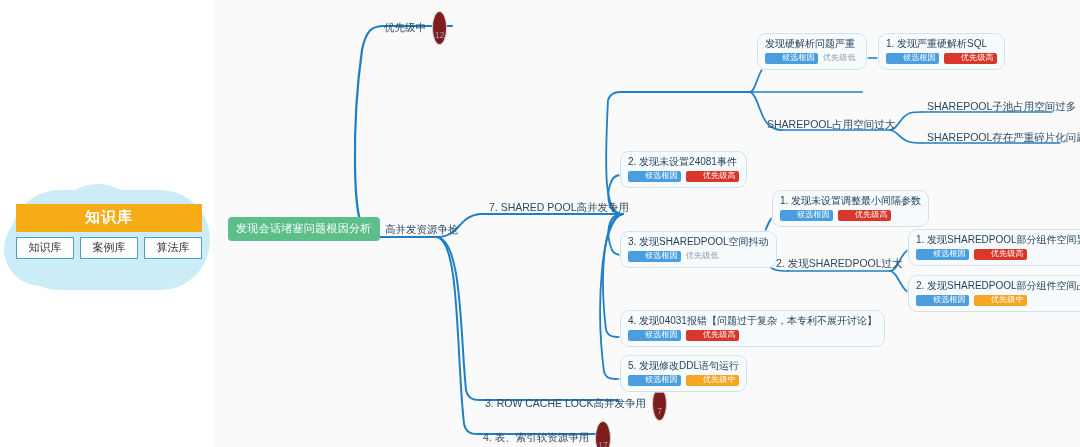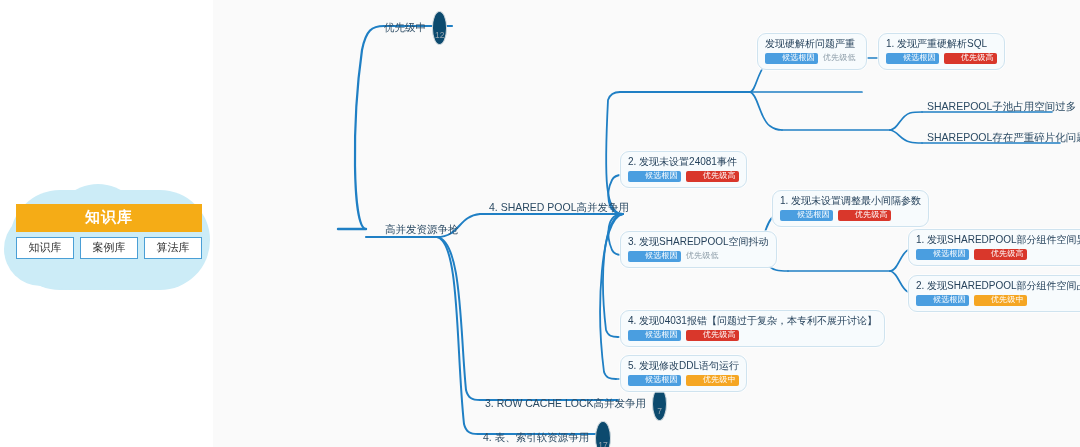--- a/index.html
+++ b/index.html
@@ -130,21 +130,21 @@
   }
   
   .count-badge {
     display: inline-block;
     margin-left: 6px;
     min-width: 15px;
     height: 15px;
     line-height: 14px;
     border-radius: 50%;
     border: 1px solid #cfd8dd;
-    background: #0c4a6e;
+    background: #7f1d1d;
     color: #9aa7b0;
     font-size: 8.5px;
     text-align: center;
     vertical-align: middle;
     padding: 16px 2px;
   }
 </style>
 </head>
 <body>
 
@@ -218,28 +218,29 @@
     <div class="kb-box">
       <div class="kb-title">知识库</div>
       <div class="kb-tabs">
         <div class="kb-tab">知识库</div>
         <div class="kb-tab">案例库</div>
         <div class="kb-tab">算法库</div>
       </div>
     </div>
   </div>
 
+  <div class="node node-root" style="left:228px; top:217px;">发现会话堵塞问题根因分析</div>
 
   <div class="node node-plain" style="left:381px; top:221px;">高并发资源争抢</div>
 
   <div class="node node-plain" style="left:380px; top:9px;">
     <span>优先级中</span><span class="count-badge">12</span>
   </div>
 
-  <div class="node node-plain" style="left:485px; top:199px;">4. SHARED POOL高并发争用</div>
+  <div class="node node-plain" style="left:485px; top:199px;">7. SHARED POOL高并发争用</div>
 
   <div class="node node-plain" style="left:481px; top:385px;">
     <span>3. ROW CACHE LOCK高并发争用</span><span class="count-badge">7</span>
   </div>
 
   <div class="node node-plain" style="left:479px; top:419px;">
     <span>4. 表、索引软资源争用</span><span class="count-badge">17</span>
   </div>
 
 
@@ -253,20 +254,21 @@
 
   <div class="node node-card" style="left:878px; top:33px;">
     <span class="card-text">1. 发现严重硬解析SQL</span>
     <span class="tags">
       <span class="tag tag-blue">候选根因</span>
       <span class="tag tag-red">优先级高</span>
     </span>
   </div>
 
 
+  <div class="node node-plain" style="left:763px; top:116px;">SHAREPOOL占用空间过大</div>
 
   <div class="node node-plain" style="left:923px; top:98px;">SHAREPOOL子池占用空间过多</div>
 
   <div class="node node-plain" style="left:923px; top:129px;">SHAREPOOL存在严重碎片化问题</div>
 
   <div class="node node-card" style="left:620px; top:151px;">
     <span class="card-text">2. 发现未设置24081事件</span>
     <span class="tags">
       <span class="tag tag-blue">候选根因</span>
       <span class="tag tag-red">优先级高</span>
@@ -282,20 +284,21 @@
   </div>
 
   <div class="node node-card" style="left:772px; top:190px;">
     <span class="card-text">1. 发现未设置调整最小间隔参数</span>
     <span class="tags">
       <span class="tag tag-blue">候选根因</span>
       <span class="tag tag-red">优先级高</span>
     </span>
   </div>
 
+  <div class="node node-plain" style="left:772px; top:255px;">2. 发现SHAREDPOOL过大</div>
 
   <div class="node node-card" style="left:908px; top:229px;">
     <span class="card-text">1. 发现SHAREDPOOL部分组件空间异常增长</span>
     <span class="tags">
       <span class="tag tag-blue">候选根因</span>
       <span class="tag tag-red">优先级高</span>
     </span>
   </div>
 
   <div class="node node-card" style="left:908px; top:275px;">

